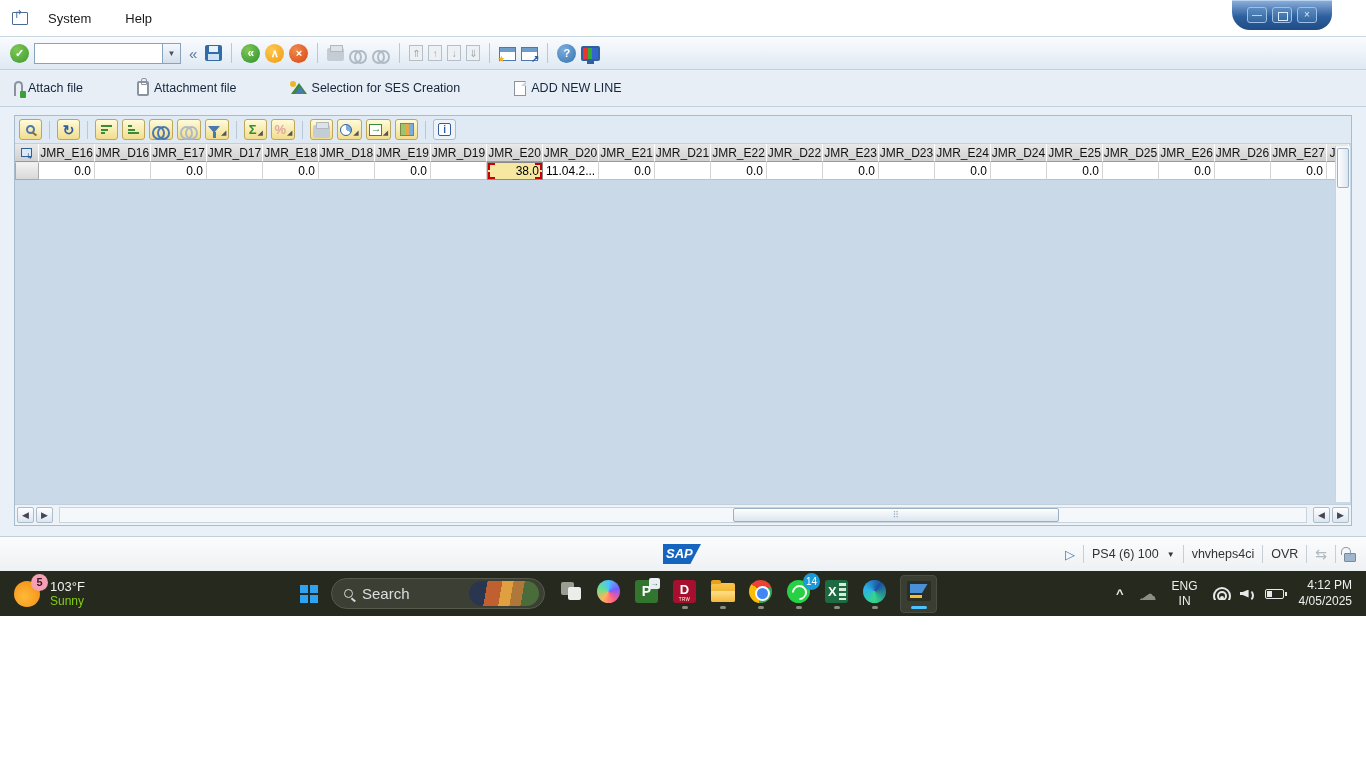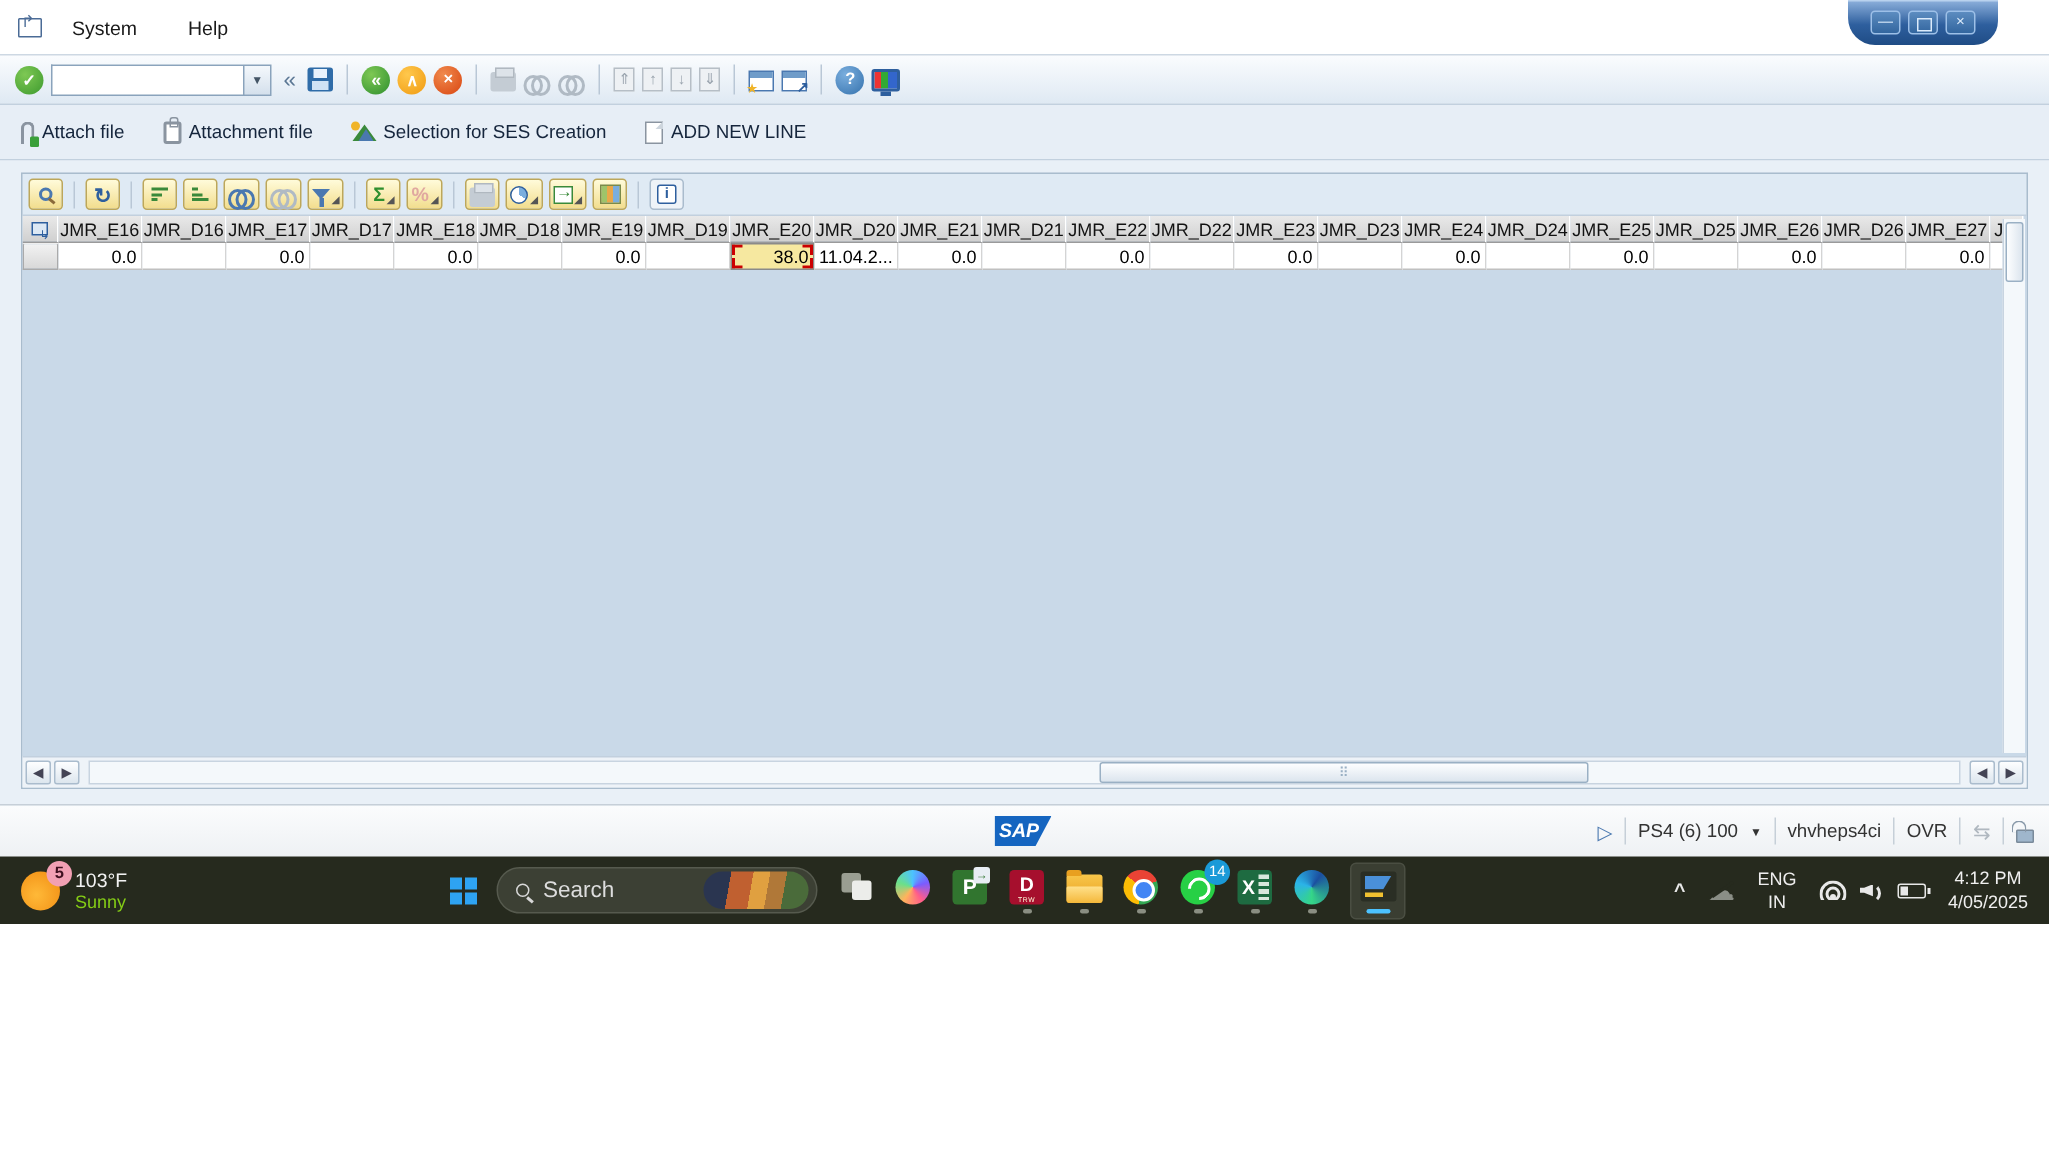--- a/index.html
+++ b/index.html
@@ -53,21 +53,21 @@
   .win-ic.star::after { content:"★"; position:absolute; left:-3px; bottom:-4px; color:#f0b429; font-size:9px; }
   .win-ic.arrow::after { content:"↗"; position:absolute; right:-2px; bottom:-4px; color:#2e5f9e; font-size:10px; font-weight:bold; }
   .icon-monitor { width:19px; height:15px; border:2px solid #2e5f9e; border-radius:2px; background:linear-gradient(90deg,#e33 0 30%, #3a3 30% 60%, #36c 60% 100%); position:relative; cursor:pointer; }
   .icon-monitor::after { content:""; position:absolute; left:4px; bottom:-5px; width:7px; height:3px; background:#2e5f9e; }
 
   
   .titlebar { height:27px; background:linear-gradient(#edf4fa,#b7cee3); border-top:1px solid #fff; border-bottom:1px solid #9fb6cc; display:flex; align-items:center; padding:0 14px; margin-top:8px; }
   .titlebar span { font-size:15px; font-weight:bold; font-style:italic; color:#14142e; }
 
   
-  .app-toolbar { height:37px; background:#e7eef6; border-bottom:1px solid #c2d0de; display:flex; align-items:center; gap:26px; padding:0 14px; }
+  .app-toolbar { height:37px; background:#e7eef6; border-bottom:1px solid #c2d0de; display:flex; align-items:center; gap:54px; padding:0 14px; }
   .app-btn { display:flex; align-items:center; gap:5px; color:#15253c; font-size:12.5px; cursor:pointer; }
   .icon-paperclip { width:9px; height:15px; border:2px solid #8a94a0; border-top-left-radius:5px; border-top-right-radius:5px; border-bottom:none; position:relative; }
   .icon-paperclip::after { content:""; position:absolute; right:-5px; bottom:-2px; width:6px; height:7px; background:#3aa03a; border-radius:1px; }
   .icon-clipboard { width:12px; height:15px; border:2px solid #8a94a0; border-radius:2px; position:relative; background:#fff; }
   .icon-clipboard::before { content:""; position:absolute; left:2px; top:-5px; width:4px; height:5px; border:1.5px solid #8a94a0; border-radius:2px 2px 0 0; }
   .icon-mountain { width:0; height:0; border-left:8px solid transparent; border-right:8px solid transparent; border-bottom:11px solid #3a8a3a; position:relative; }
   .icon-mountain::before { content:""; position:absolute; left:-4px; top:3px; border-left:5px solid transparent; border-right:5px solid transparent; border-bottom:8px solid #4a78b0; }
   .icon-mountain::after { content:""; position:absolute; left:-9px; top:-2px; width:6px; height:6px; border-radius:50%; background:#f0b429; }
   .icon-newdoc { width:12px; height:15px; background:#fff; border:1.5px solid #8a94a0; position:relative; }
   .icon-newdoc::after { content:""; position:absolute; right:-1px; top:-1px; border-left:5px solid transparent; border-bottom:5px solid #cdd5dd; }
@@ -211,21 +211,21 @@
   .wifi i { position:absolute; left:50%; border:2px solid #e8e8e8; border-radius:50%; background:transparent; }
   .wifi .r1 { width:18px; height:18px; transform:translateX(-50%); top:0; }
   .wifi .r2 { width:10px; height:10px; transform:translateX(-50%); top:4px; }
   .wifi .r3 { width:3px; height:3px; transform:translateX(-50%); top:9px; background:#e8e8e8; }
   .vol { width:16px; height:12px; position:relative; }
   .vol::before { content:""; position:absolute; left:0; top:2px; width:9px; height:8px; background:#e8e8e8; clip-path:polygon(0 30%, 35% 30%, 100% 0, 100% 100%, 35% 70%, 0 70%); }
   .vol::after { content:""; position:absolute; right:2px; top:1px; width:9px; height:9px; border:2px solid #e8e8e8; border-radius:50%; border-left-color:transparent; border-top-color:transparent; border-bottom-color:transparent; }
   .batt { width:19px; height:10px; border:1.5px solid #e8e8e8; border-radius:2px; position:relative; }
   .batt::after { content:""; position:absolute; right:-4px; top:2px; width:2px; height:4px; background:#e8e8e8; }
   .batt::before { content:""; position:absolute; left:1px; top:1px; bottom:1px; width:5px; background:#e8e8e8; }
-  .clock { text-align:center; font-size:12px; line-height:1.3; color:#f0f0f0; cursor:pointer; }
+  .clock { text-align:right; font-size:12px; line-height:1.3; color:#f0f0f0; cursor:pointer; }
 </style>
 </head>
 <body>
 
 <div class="screen">
   <div class="sap-window">
 
     <div class="win-top">
       <span class="sys-menu-icon"></span>
       <div class="menubar">

